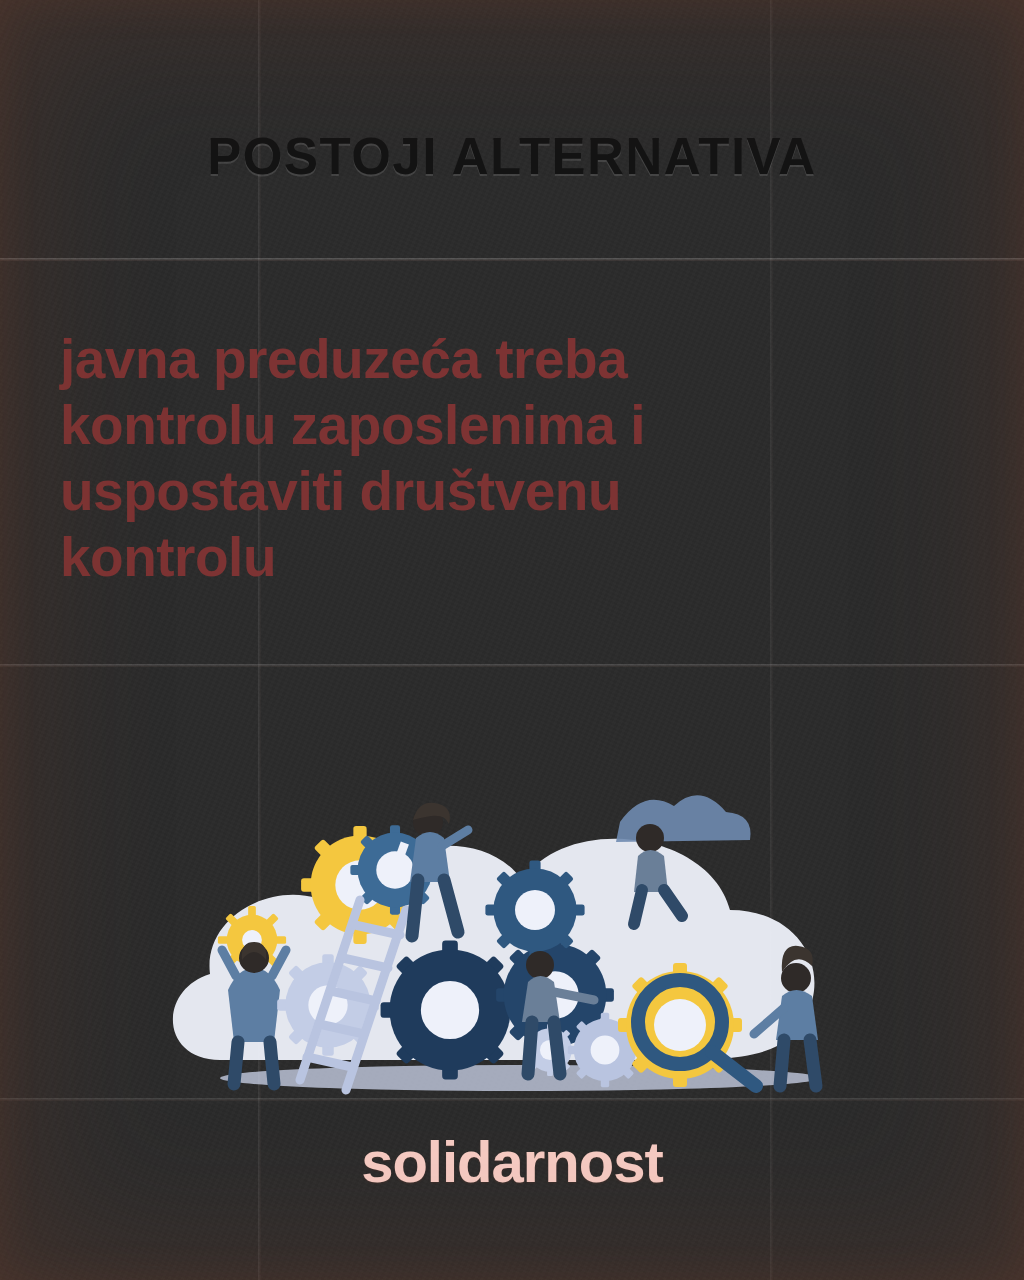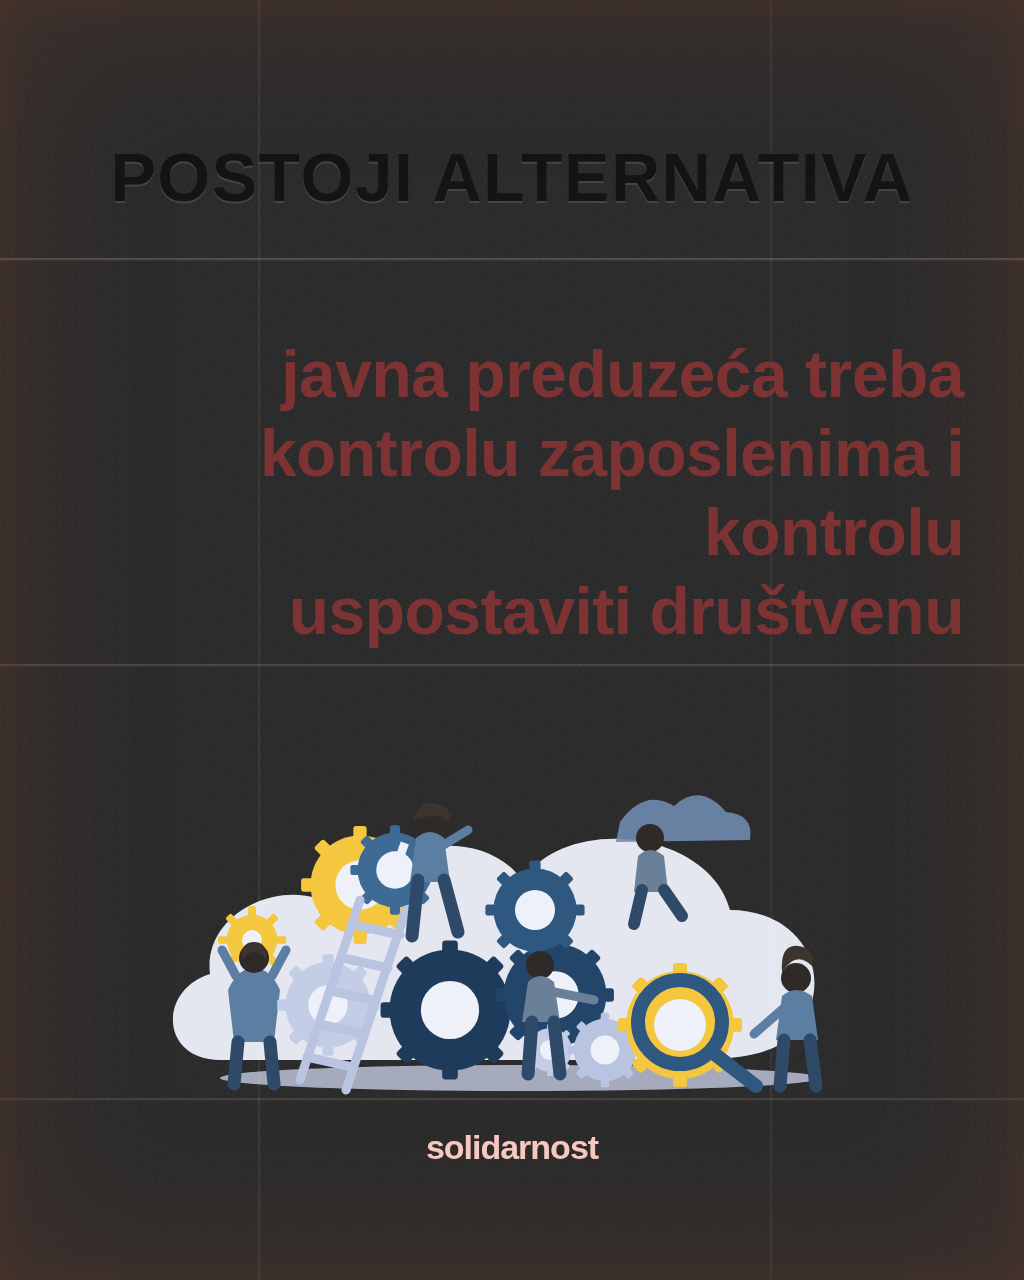--- a/index.html
+++ b/index.html
@@ -63,59 +63,59 @@
   }
 
   .headline {
     position: absolute;
     top: 96px;
     left: 50px;
     right: 50px;
     text-align: center;
     color: #141414;
     font-weight: 900;
-    font-size: 68px;
+    font-size: 51px;
     line-height: 1.04;
     letter-spacing: 1.5px;
     text-transform: uppercase;
     font-family: "Liberation Sans", sans-serif;
     text-shadow: 0 2px 0 rgba(255,255,255,0.12);
   }
   .headline .line2 { display: block; }
 
   .subhead {
     position: absolute;
     top: 280px;
     left: 60px;
     right: 60px;
-    text-align: right;
+    text-align: left;
     color: #7d3333;
     font-weight: 800;
-    font-size: 66px;
+    font-size: 55px;
     line-height: 1.20;
     letter-spacing: -0.5px;
     font-family: "Liberation Sans", sans-serif;
   }
   .subhead span { display: block; }
 
   .illustration {
     position: absolute;
     left: 150px;
     top: 760px;
     width: 740px;
     height: 360px;
   }
 
   .brand {
     position: absolute;
     left: 0; right: 0;
     top: 1128px;
     text-align: center;
     color: #f7ccc4;
-    font-size: 34px;
+    font-size: 58px;
     font-weight: 800;
     letter-spacing: -1px;
     font-family: "Liberation Sans", sans-serif;
     text-shadow: 0 1px 2px rgba(120,60,45,0.25);
   }
 </style>
 </head>
 <body>
 
 <div class="poster">
@@ -130,22 +130,22 @@
 
   <div class="grain"></div>
 
   <h1 class="headline">
     <span class="line1">POSTOJI ALTERNATIVA</span>
   </h1>
 
   <h2 class="subhead">
     <span>javna preduzeća treba</span>
     <span>kontrolu zaposlenima i</span>
+    <span>uspostaviti društvenu</span>
     <span>kontrolu</span>
-    <span>uspostaviti društvenu</span>
   </h2>
 
   <div class="illustration">
     <svg viewBox="0 0 740 360" width="740" height="360" xmlns="http://www.w3.org/2000/svg" aria-hidden="true">
       <defs>
         <g id="gear-teeth-8">
           <rect x="-7" y="-62" width="14" height="22" rx="3"></rect>
           <rect x="-7" y="-62" width="14" height="22" rx="3" transform="rotate(45)"></rect>
           <rect x="-7" y="-62" width="14" height="22" rx="3" transform="rotate(90)"></rect>
           <rect x="-7" y="-62" width="14" height="22" rx="3" transform="rotate(135)"></rect>

